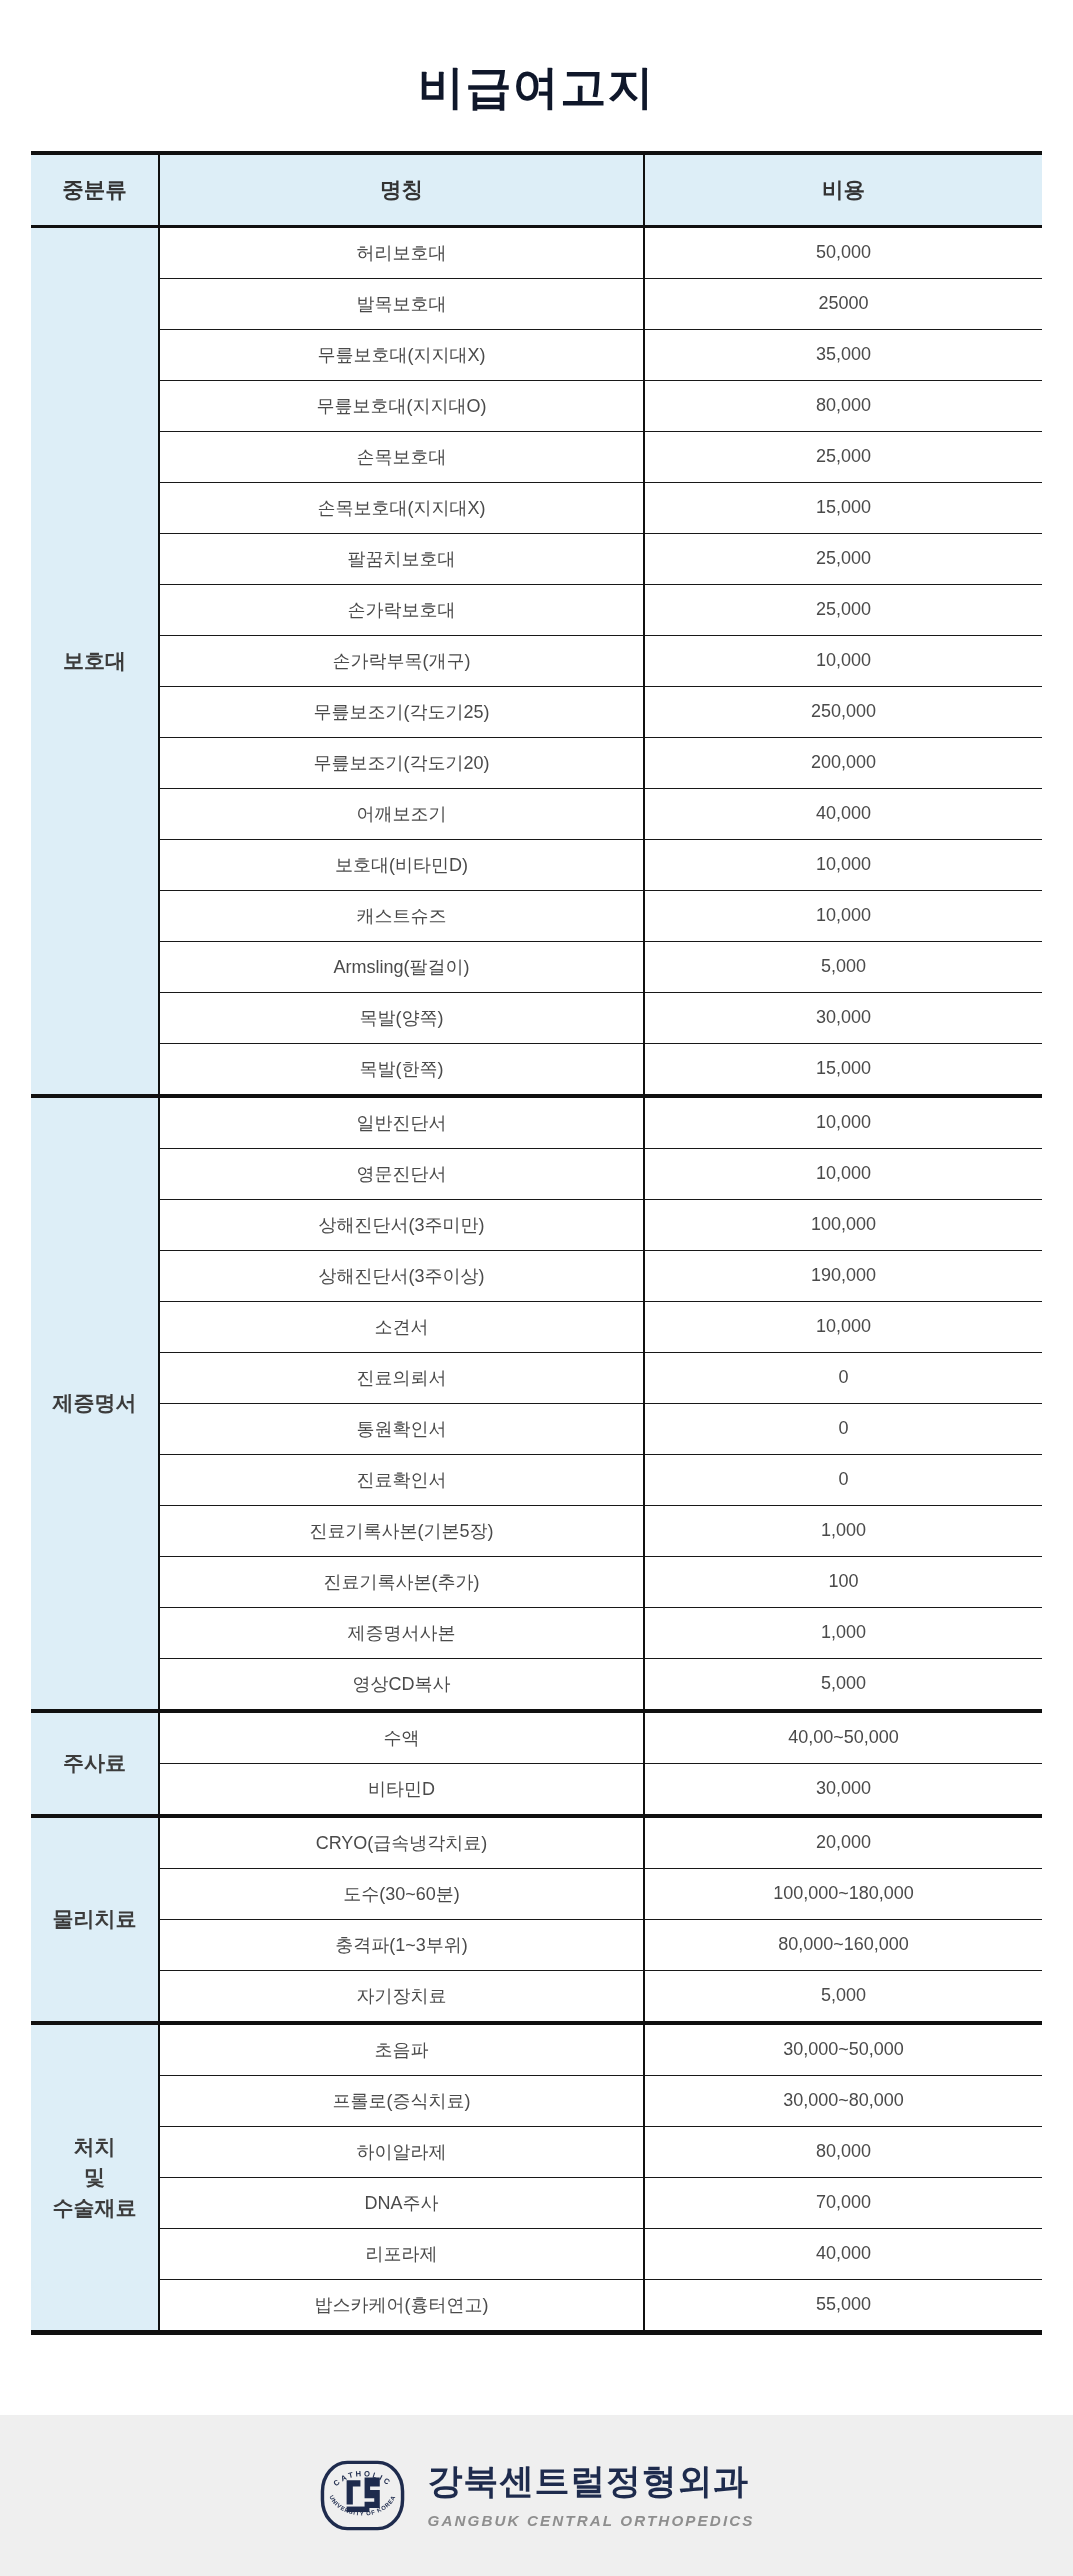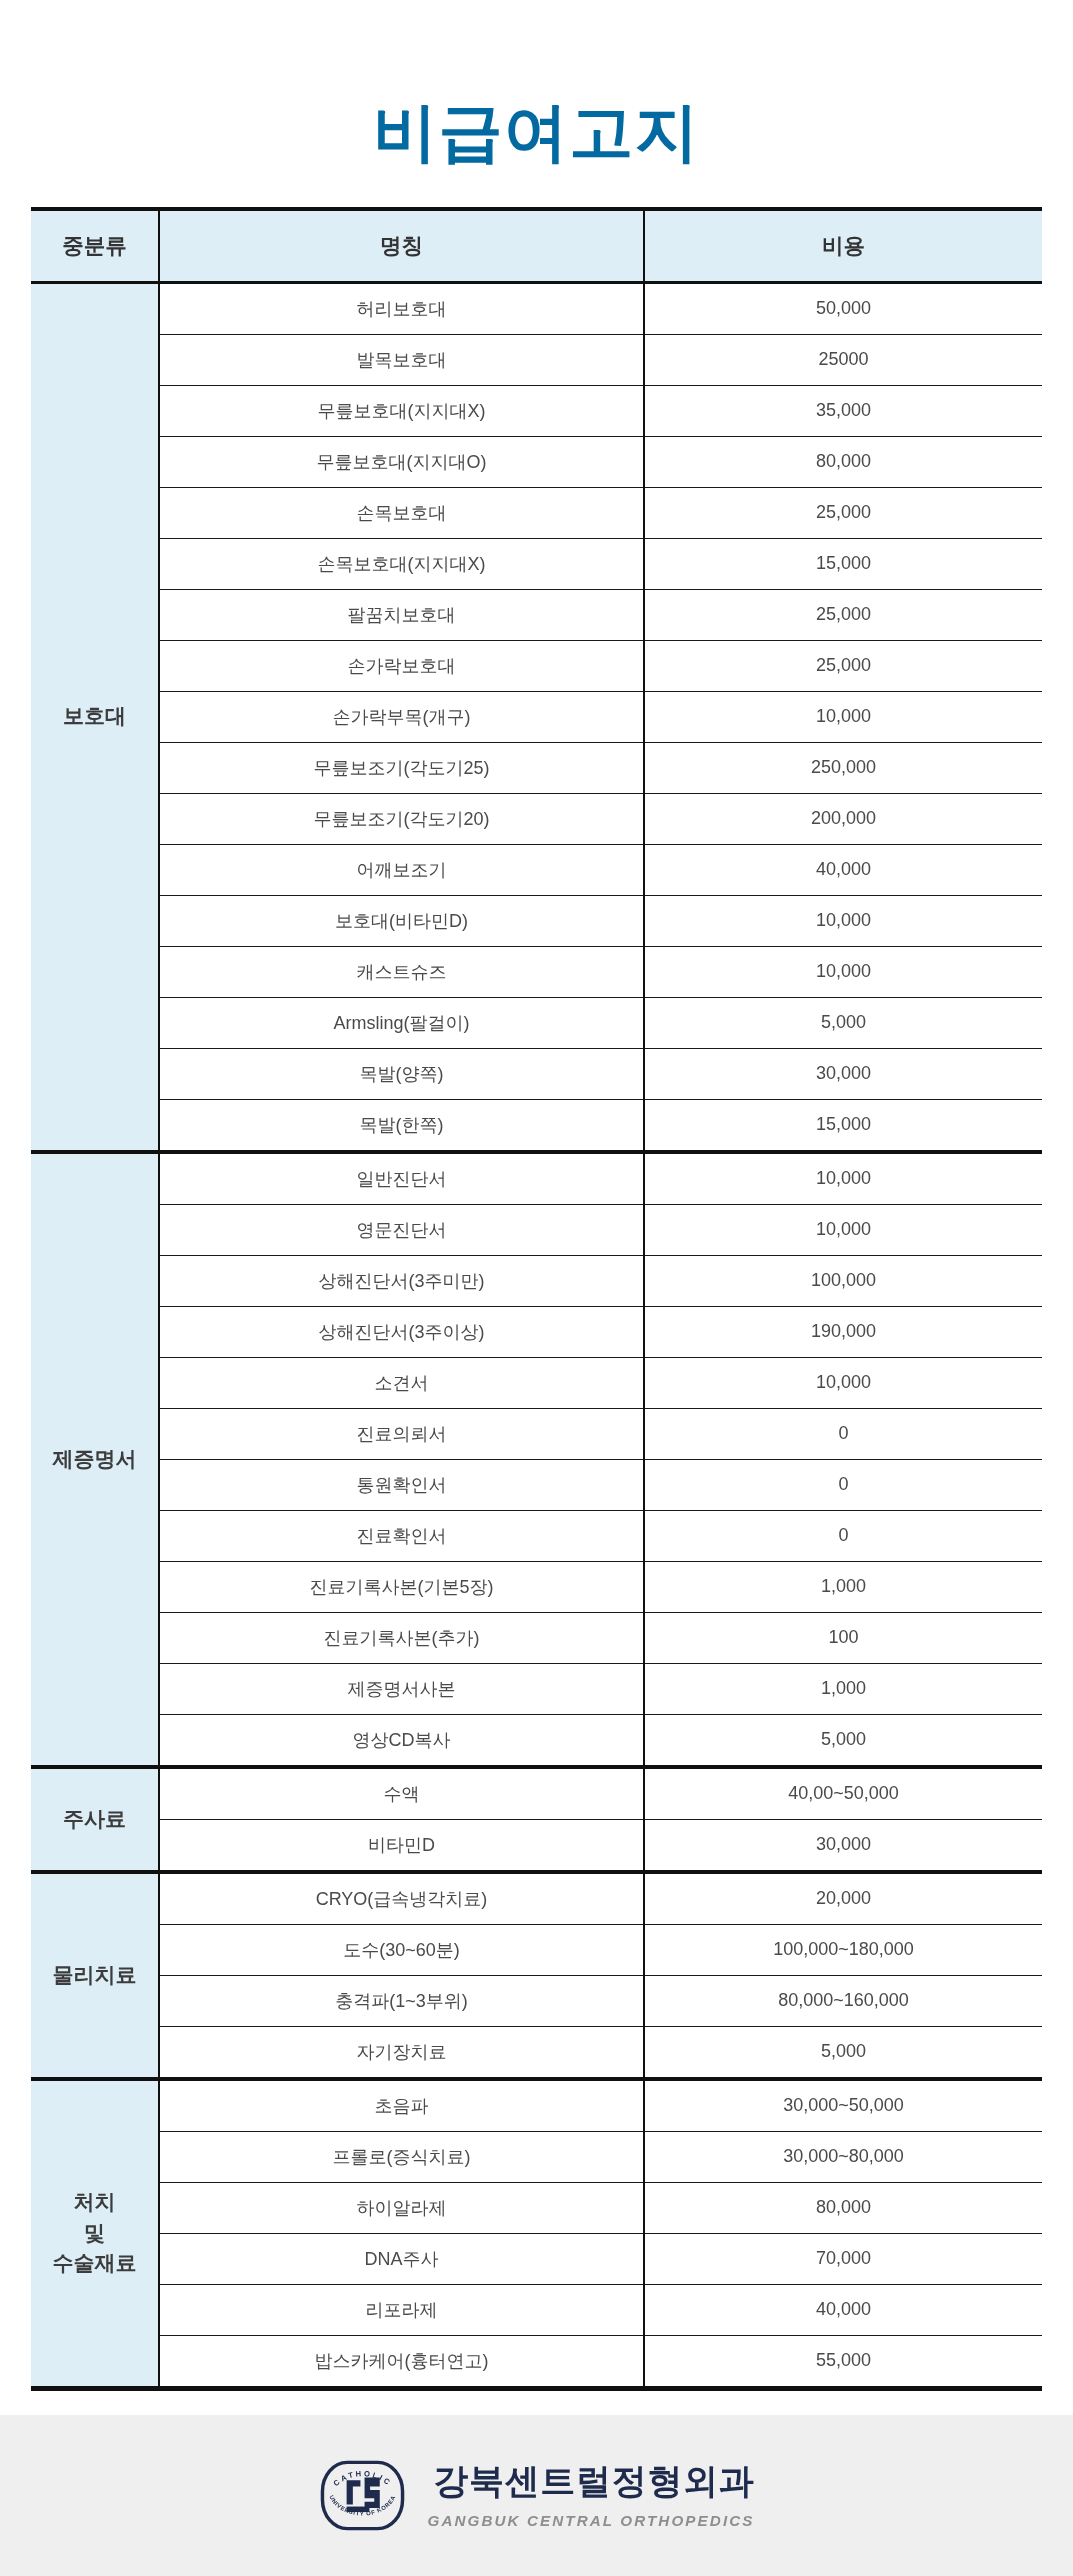--- a/index.html
+++ b/index.html
@@ -1,22 +1,22 @@
 <!DOCTYPE html>
 <html style="font-size:11px"><head>
 <meta charset="utf-8">
 <style>
   html,body{margin:0;padding:0;background:#fff;}
   .sheet{
     position:relative;width:1073px;height:2576px;background:#ffffff;
     font-family:"Liberation Sans","DejaVu Sans",sans-serif;overflow:hidden;
   }
   .page-title{
-    margin:0;padding-top:96px;text-align:center;
-    font-size:64px;font-weight:bold;color:#0369a1;letter-spacing:1.4px;line-height:1.15;
+    margin:0;padding-top:61px;text-align:center;
+    font-size:46px;font-weight:bold;color:#0f172a;letter-spacing:1.4px;line-height:1.15;
   }
   .page-subtitle{
     margin-top:21px;text-align:center;font-size:15.2px;color:#262626;letter-spacing:-0.3px;
   }
   .fee-table-wrap{margin:37px 31px 0 31px;}
   table.fee{
     border-collapse:collapse;table-layout:fixed;width:1011px;
     border-top:4.8px solid #101010;border-bottom:5.5px solid #101010;margin-top:10px;
   }
   table.fee th{
@@ -34,21 +34,21 @@
     background:#ddeef7;color:#3c3c3c;font-size:21px;font-weight:bold;
     border-bottom:4.8px solid #101010;white-space:pre-line;line-height:1.45;
   }
   table.fee tr.sec-end td.name,
   table.fee tr.sec-end td.cost{border-bottom:4.8px solid #101010;}
   .footer-band{
     position:absolute;left:0;right:0;bottom:0;height:161px;background:#efefef;
     display:flex;align-items:center;justify-content:center;gap:22px;
   }
   .logo-badge{flex:0 0 auto;display:block;}
-  .logo-text-col{display:flex;flex-direction:column;align-items:flex-end;}
+  .logo-text-col{display:flex;flex-direction:column;align-items:flex-start;}
   .clinic-name-ko{
     font-size:35px;font-weight:bold;color:#1e2b4d;letter-spacing:0.7px;line-height:1.1;
   }
   .clinic-name-en{
     margin-top:12px;font-size:15.2px;font-weight:600;color:#8e8e8e;letter-spacing:2.1px;font-style:italic;
   }
 </style>
 </head>
 <body>
 

